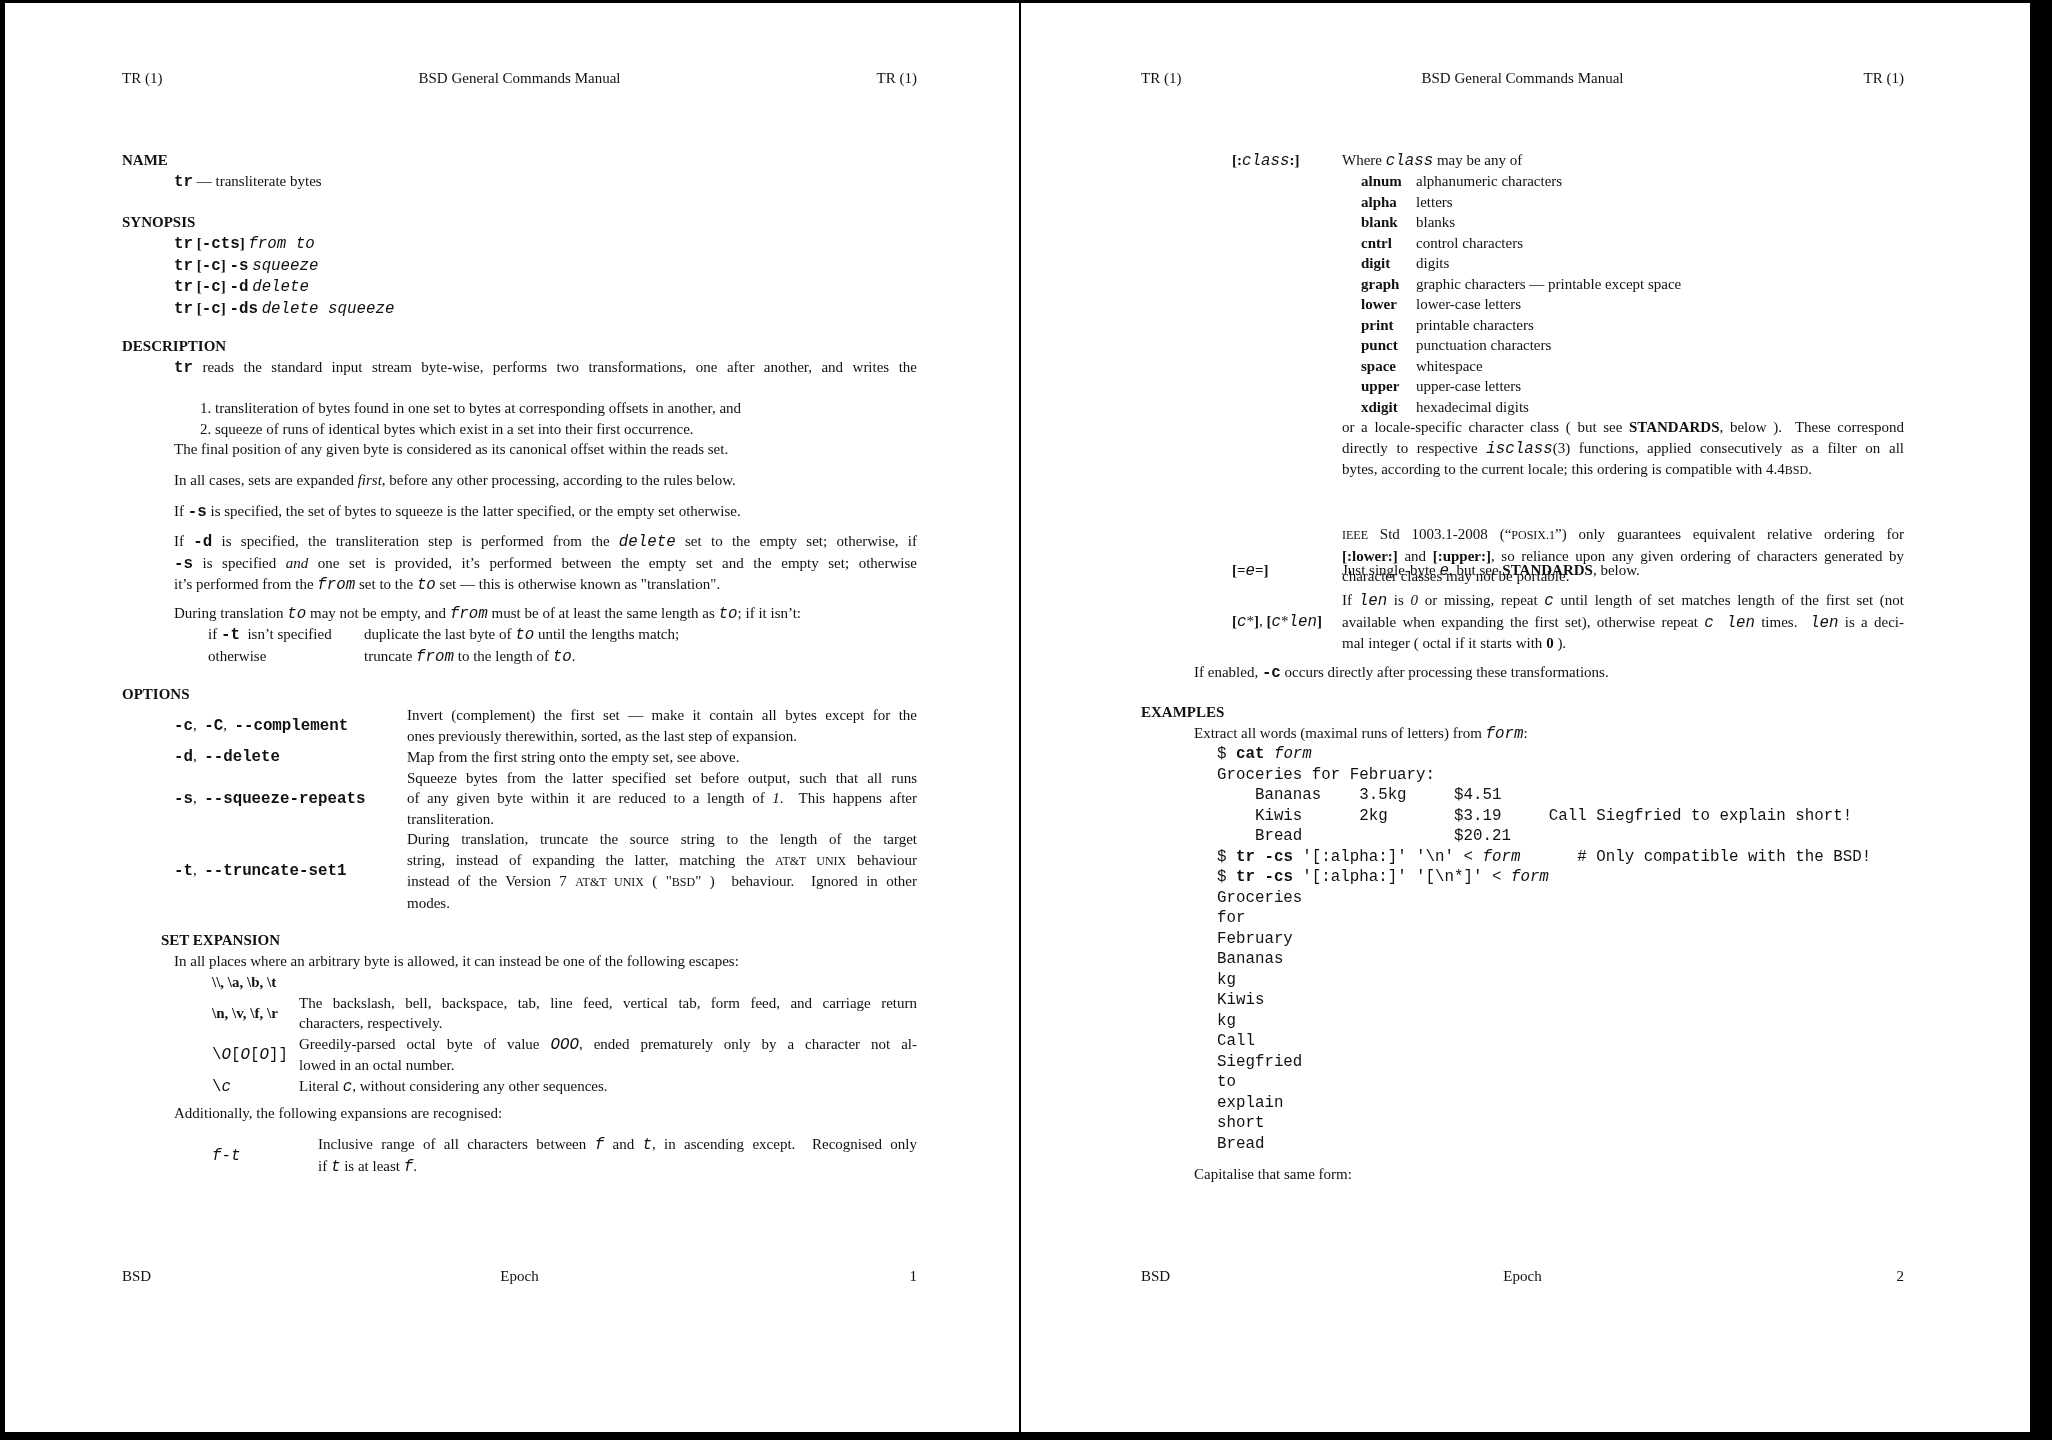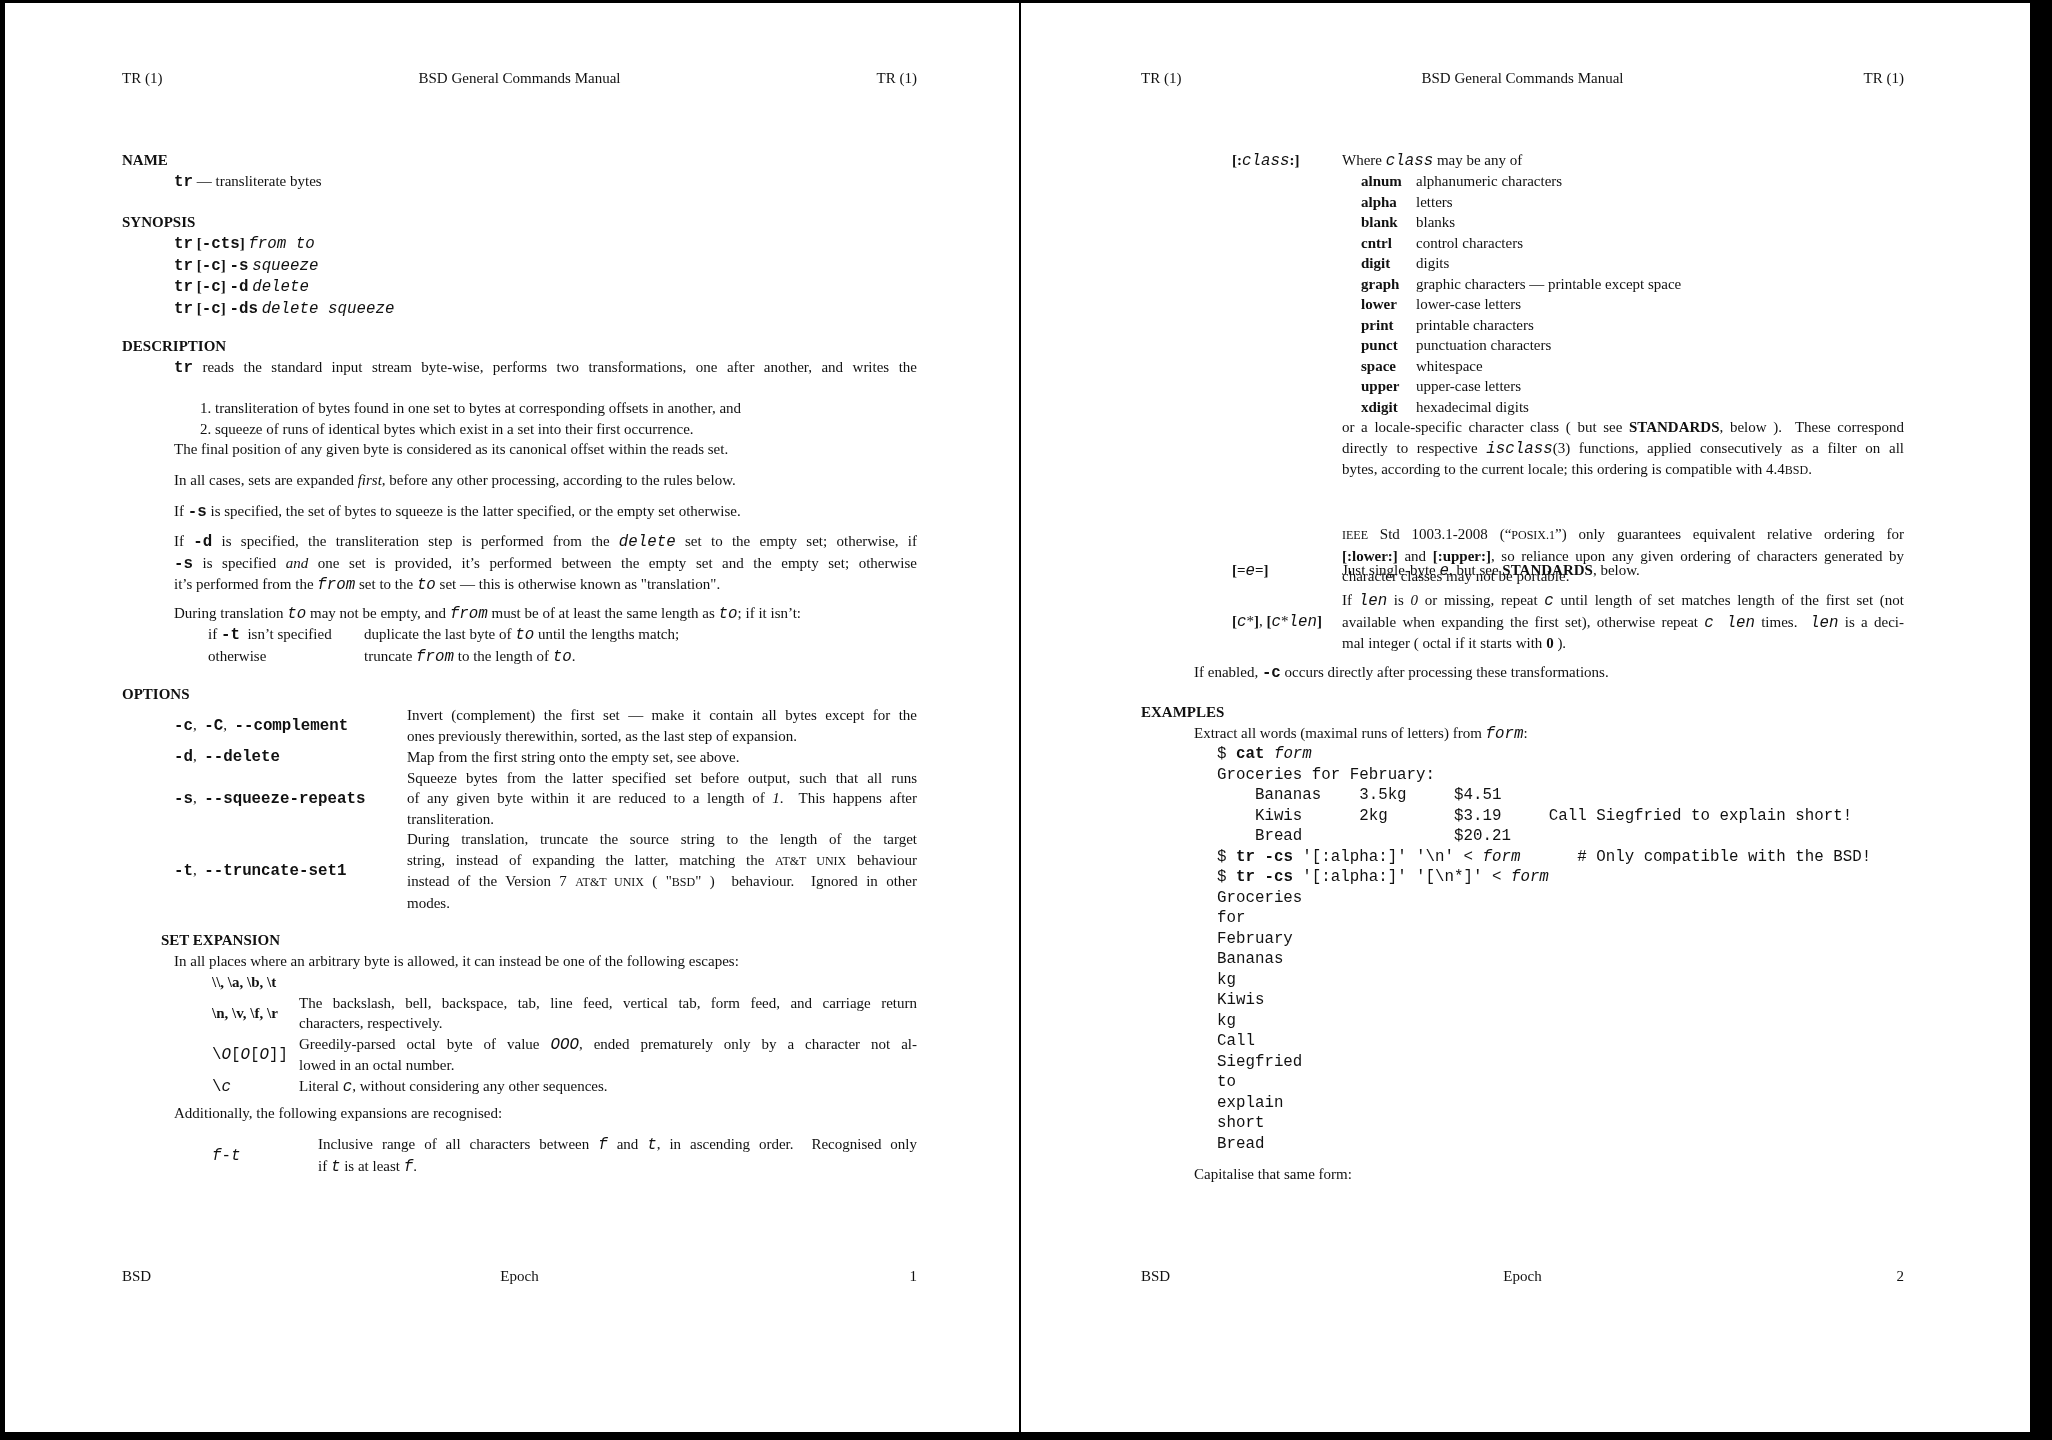--- a/index.html
+++ b/index.html
@@ -160,21 +160,21 @@
         </div>
       </div>
     </div>
     <div class="blk" style="top:1100px;left:169px;width:743px;">
       <div class="ln"><span class="s-r">Additionally, the following expansions are recognised:</span></div>
     </div>
     <div class="blk" style="top:1131px;left:207px;width:705px;">
       <div class="trow">
         <div class="tcell ln" style="width:106px;"><span class="s-mi">f</span><span class="s-m">-</span><span class="s-mi">t</span></div>
         <div class="dcell">
-          <div class="ln j"><span class="s-r">Inclusive range of all characters between </span><span class="s-mi">f</span><span class="s-r"> and </span><span class="s-mi">t</span><span class="s-r">, in ascending order.  Recognised only</span></div>
+          <div class="ln j"><span class="s-r">Inclusive range of all characters between </span><span class="s-mi">f</span><span class="s-r"> and </span><span class="s-mi">t</span><span class="s-r">, in ascending except.  Recognised only</span></div>
           <div class="ln"><span class="s-r">if </span><span class="s-mi">t</span><span class="s-r"> is at least </span><span class="s-mi">f</span><span class="s-r">.</span></div>
         </div>
       </div>
     </div>
 
     <div class="ftr" style="top:1263px;left:117px;width:795px;">
       <span class="hl">BSD</span>
       <span class="hr">1</span>
       <span class="hc">Epoch</span>
     </div>

